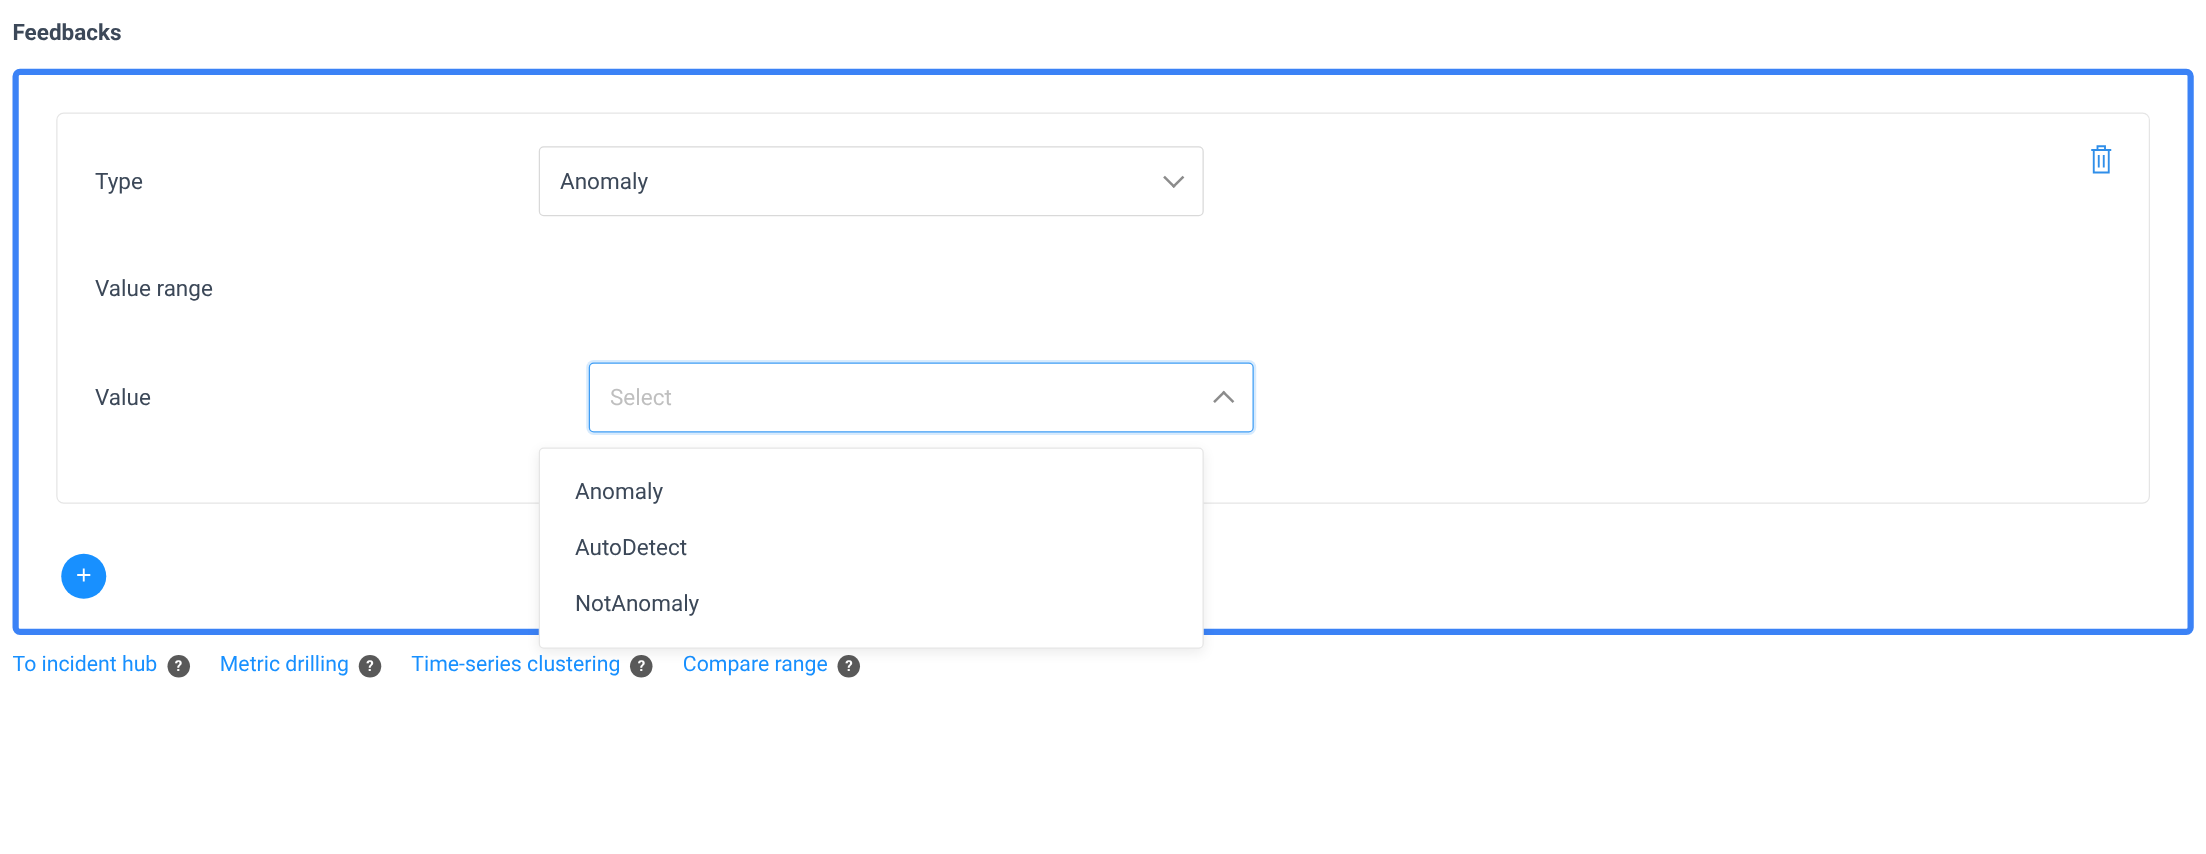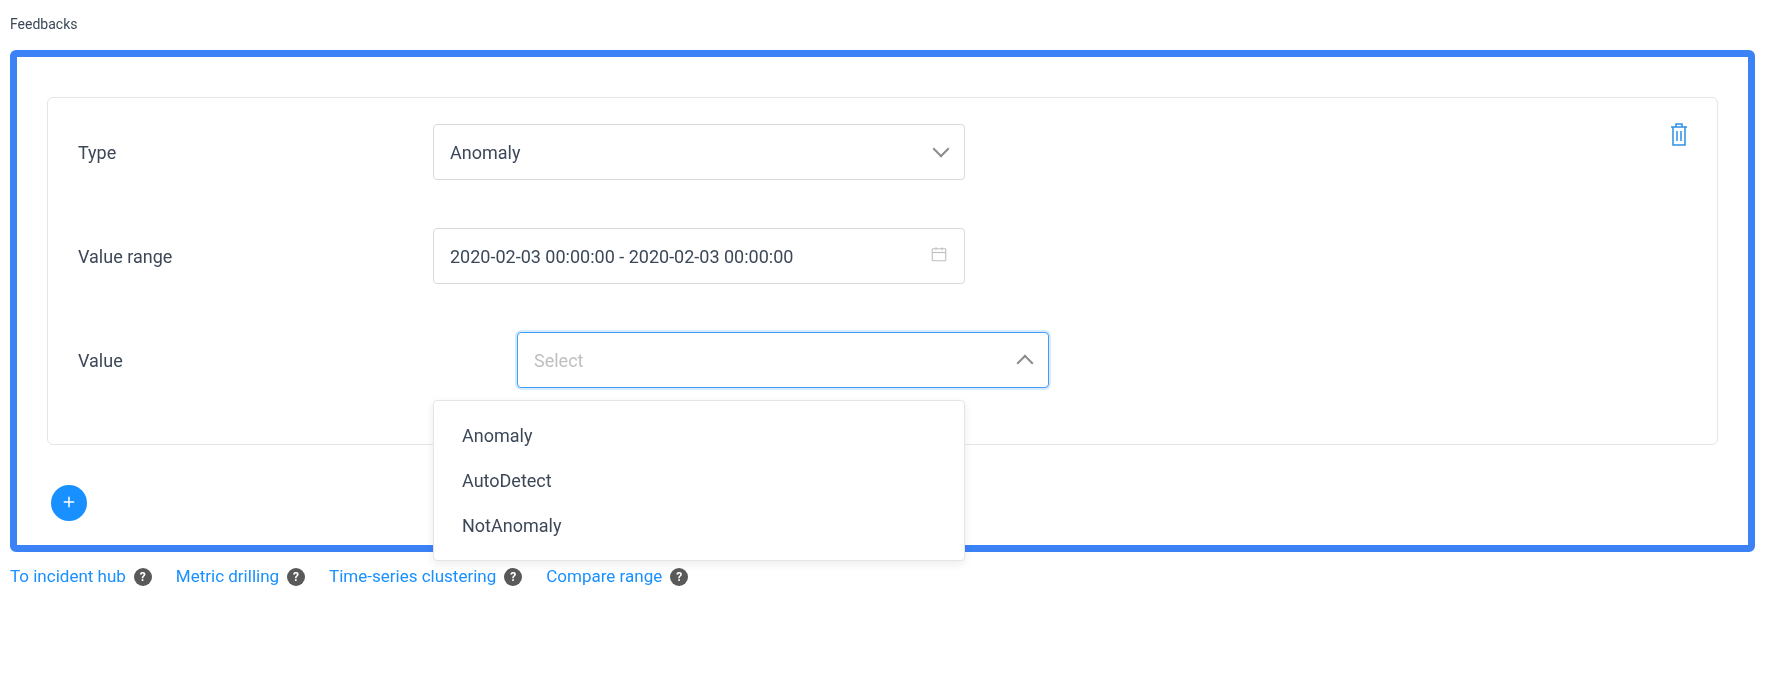--- a/index.html
+++ b/index.html
@@ -9,29 +9,29 @@
     }
     body {
       font-family: -apple-system, BlinkMacSystemFont, "Segoe UI", Roboto, "Helvetica Neue", Arial, sans-serif;
       background: #fff;
       color: #3c4858;
       font-size: 17px;
       padding: 16px 10px 20px 10px;
       width: 1765px;
     }
     .section-title {
-      font-size: 14px;
+      font-size: 18px;
       color: #3c4858;
       margin-bottom: 18px;
-      font-weight: 400;
+      font-weight: 700;
     }
     .outer-card {
-      border: 7px solid #3b82f6;
+      border: 5px solid #3b82f6;
       border-radius: 6px;
-      padding: 40px 30px 24px 30px;
+      padding: 30px 30px 24px 30px;
       position: relative;
     }
     .inner-card {
       border: 1px solid #e5e5e5;
       border-radius: 6px;
       padding: 26px 30px 56px 30px;
       position: relative;
     }
     .form-row {
       display: flex;
@@ -57,21 +57,20 @@
       justify-content: space-between;
       padding: 0 16px;
       background: #fff;
       cursor: pointer;
       font-size: 18px;
       color: #3c4858;
     }
     .select-wrap.open {
       border: 1px solid #3e9df5;
       box-shadow: 0 0 0 2px rgba(62,157,245,0.2);
-      margin-left: 44px;
     }
     .select-wrap .placeholder {
       color: #bfbfbf;
     }
     .chevron-down, .chevron-up {
       width: 14px;
       height: 14px;
       display: inline-block;
       position: relative;
     }
@@ -198,31 +197,20 @@
     <div class="form-row">
       <div class="row-label">Type</div>
       <div class="select-wrap">
         <span>Anomaly</span>
         <span class="chevron-down"></span>
       </div>
     </div>
 
     <div class="form-row">
       <div class="row-label">Value range</div>
-      <div class="date-wrap">
-        <span>2020-02-03 00:00:00 - 2020-02-03 00:00:00</span>
-        <span class="calendar-icon">
-          <svg viewBox="0 0 24 24" fill="none" stroke="currentColor" stroke-width="1.5">
-            <rect x="3" y="5" width="18" height="16" rx="1"></rect>
-            <line x1="3" y1="10" x2="21" y2="10"></line>
-            <line x1="8" y1="3" x2="8" y2="7"></line>
-            <line x1="16" y1="3" x2="16" y2="7"></line>
-          </svg>
-        </span>
-      </div>
     </div>
 
     <div class="form-row" style="position:relative; margin-bottom:0;">
       <div class="row-label">Value</div>
       <div class="select-wrap open">
         <span class="placeholder">Select</span>
         <span class="chevron-up"></span>
       </div>
       <div class="dropdown-menu" style="left:355px; top:68px;">
         <div class="dropdown-option">Anomaly</div>

